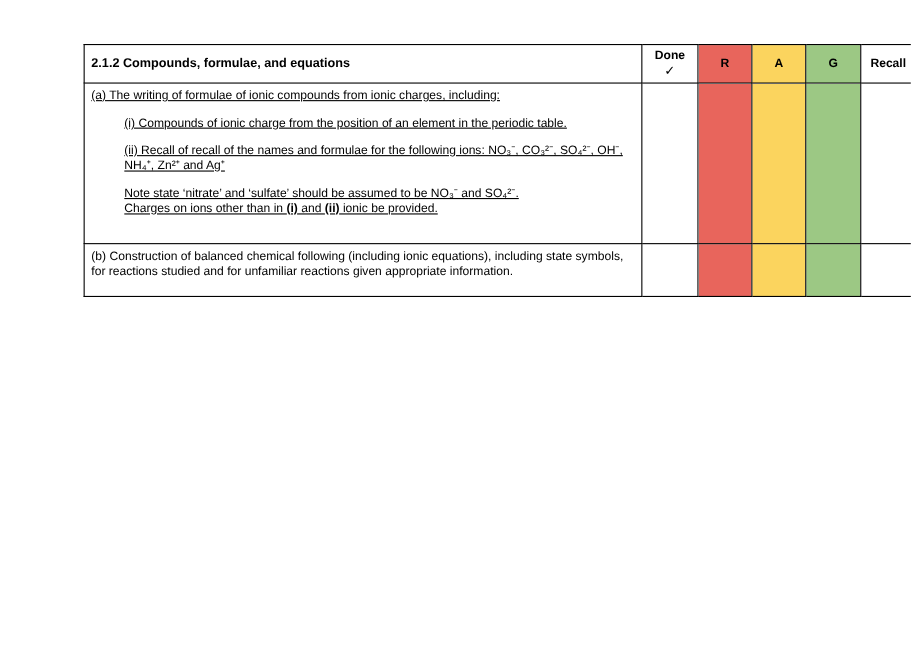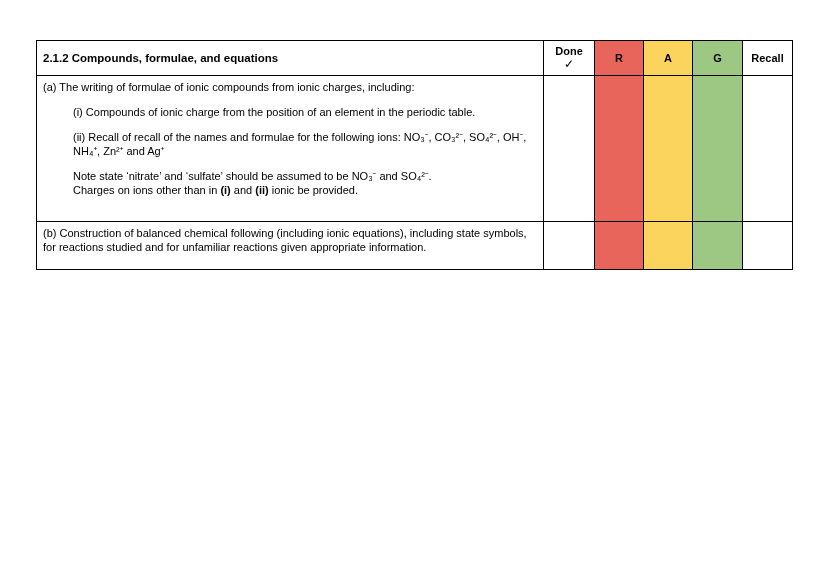--- a/index.html
+++ b/index.html
@@ -3,20 +3,21 @@
 <meta charset="utf-8">
 <style>
   html, body { margin: 0; padding: 0; background: #ffffff; }
   .page {
     position: relative;
     width: 670px;
     height: 586px;
     background: #ffffff;
     font-family: "Liberation Sans", sans-serif;
     color: #000000;
+    margin-left: 40px;
   }
   table.spec {
     position: absolute;
     left: 36px;
     top: 40px;
     width: 756px;
     border-collapse: collapse;
     table-layout: fixed;
     font-size: 11px;
     line-height: 14px;
@@ -25,21 +26,21 @@
     border: 1px solid #000000;
     padding: 4px 6px;
     vertical-align: top;
     overflow: hidden;
   }
   tr.hdr th { vertical-align: middle; font-weight: bold; padding: 2px 6px; height: 30px; }
   th.title-cell { text-align: left; font-size: 11.5px; }
   th.center { text-align: center; }
   .done-check { font-weight: normal; font-size: 12px; line-height: 13px; }
   .done-word { line-height: 13px; }
-  tr.row-a td { height: 137px; }
+  tr.row-a td { height: 137px; text-decoration: underline; }
   tr.row-b td { height: 39px; }
   p { margin: 0 0 11px 0; }
   p.last { margin-bottom: 0; }
   .indent { margin-left: 30px; }
   .b { font-weight: bold; }
 </style>
 </head>
 <body>
 
 <div class="page">

